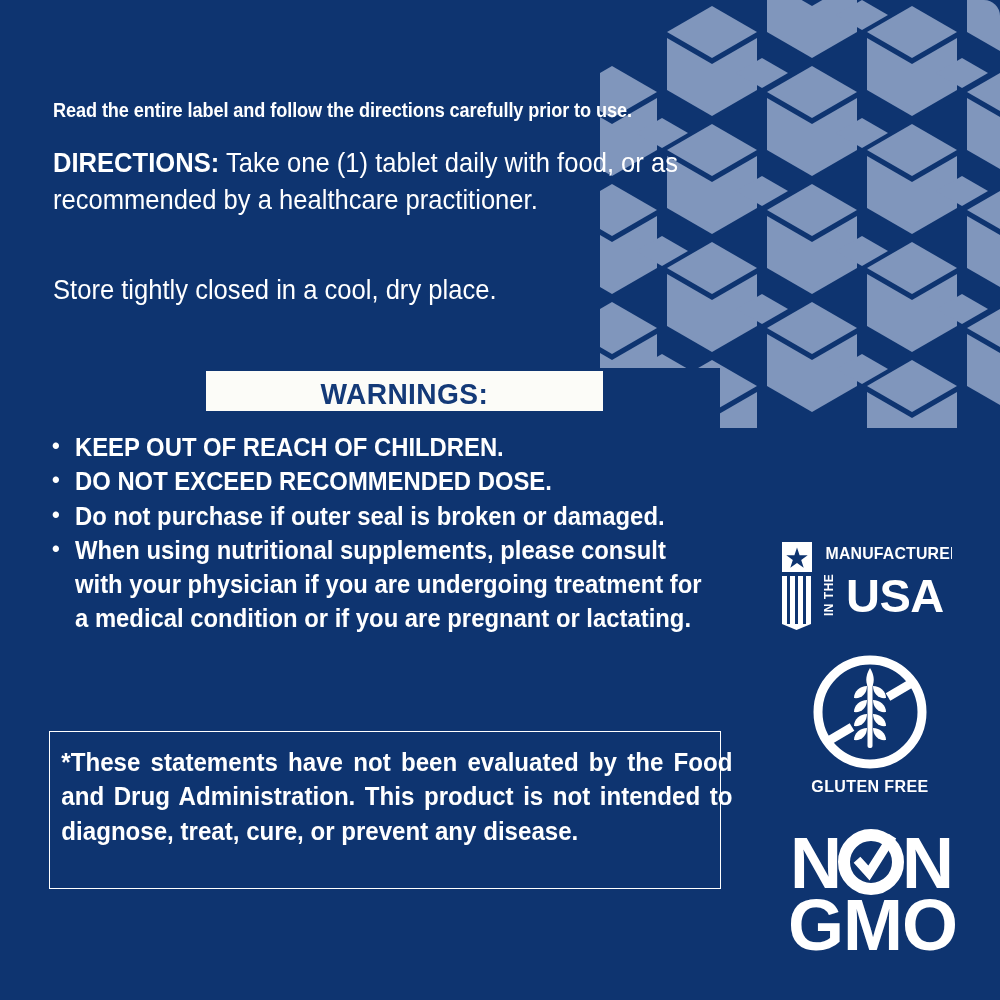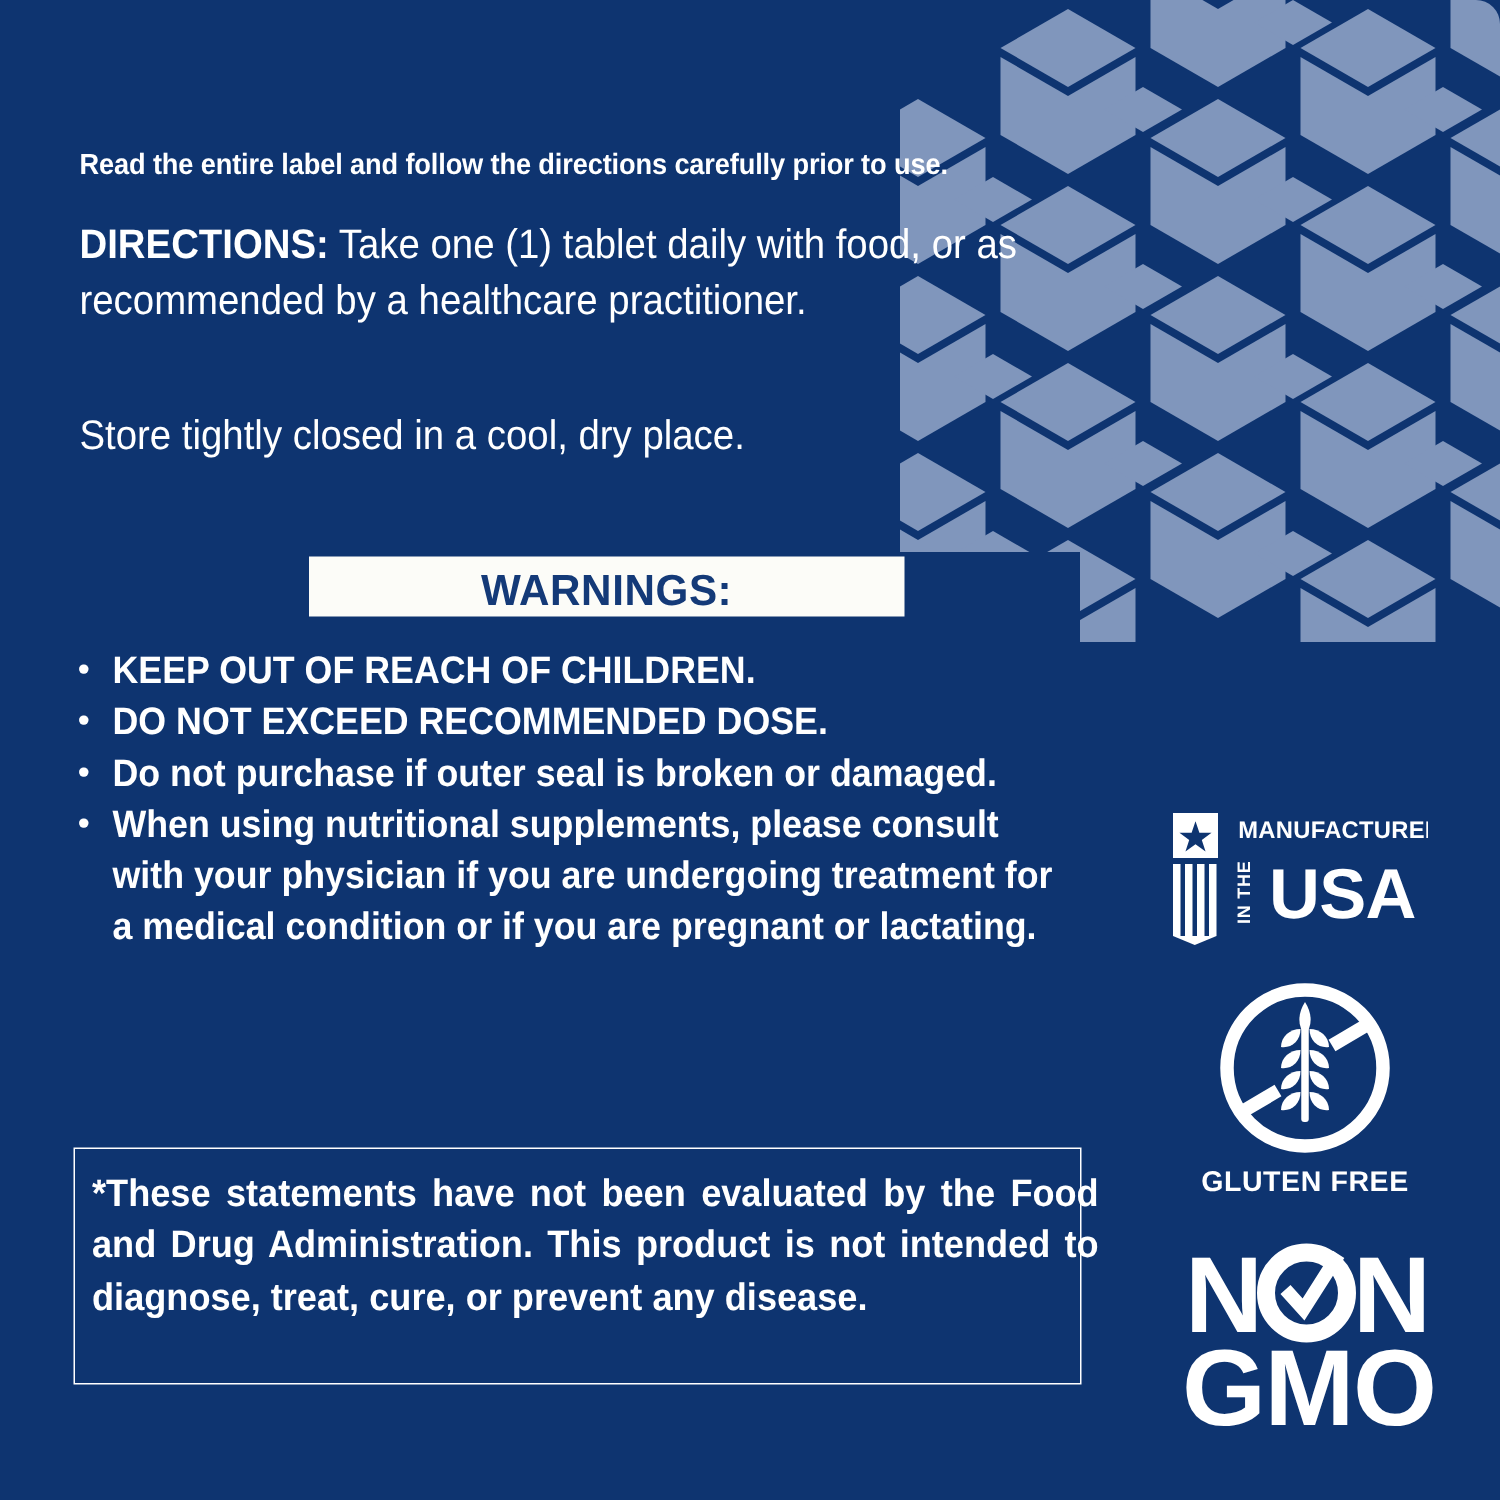--- a/index.html
+++ b/index.html
@@ -76,42 +76,41 @@
   .bullet .btxt{
     flex:1;
     transform:scaleX(.935);transform-origin:left top;
   }
   
   .disclaimer{
     position:absolute;left:49px;top:731px;
     width:672px;height:158px;
     border:1.5px solid #ffffff;
     box-sizing:border-box;
-    margin-top:34px;
   }
   .disclaimer p{
     margin:0;
     padding:13px 12px 0 12px;
     color:#fff;
     font-size:25.5px;line-height:1.345;
     font-weight:bold;
     text-align:justify;
     transform:scaleX(.945);transform-origin:left top;
     width:106%;
   }
   
   .badges{
     position:absolute;right:0;top:0;width:232px;height:1000px;
   }
   .badge-usa{position:absolute;left:12px;top:540px;width:172px;height:90px;}
   .badge-gf{position:absolute;left:22px;top:652px;width:160px;height:148px;}
   .badge-gf .gftext{
     position:absolute;left:0;top:126px;width:160px;
     text-align:center;color:#fff;
-    font-size:19px;font-weight:bold;letter-spacing:.4px;
+    font-size:16px;font-weight:bold;letter-spacing:.4px;
   }
   .badge-gmo{position:absolute;left:10px;top:826px;width:186px;height:130px;}
 </style>
 </head>
 <body style="background: rgb(14, 52, 112);">
 
 <div id="label">
 
   <div id="pattern">
     <svg width="430" height="470" viewBox="0 0 430 470" xmlns="http://www.w3.org/2000/svg">

